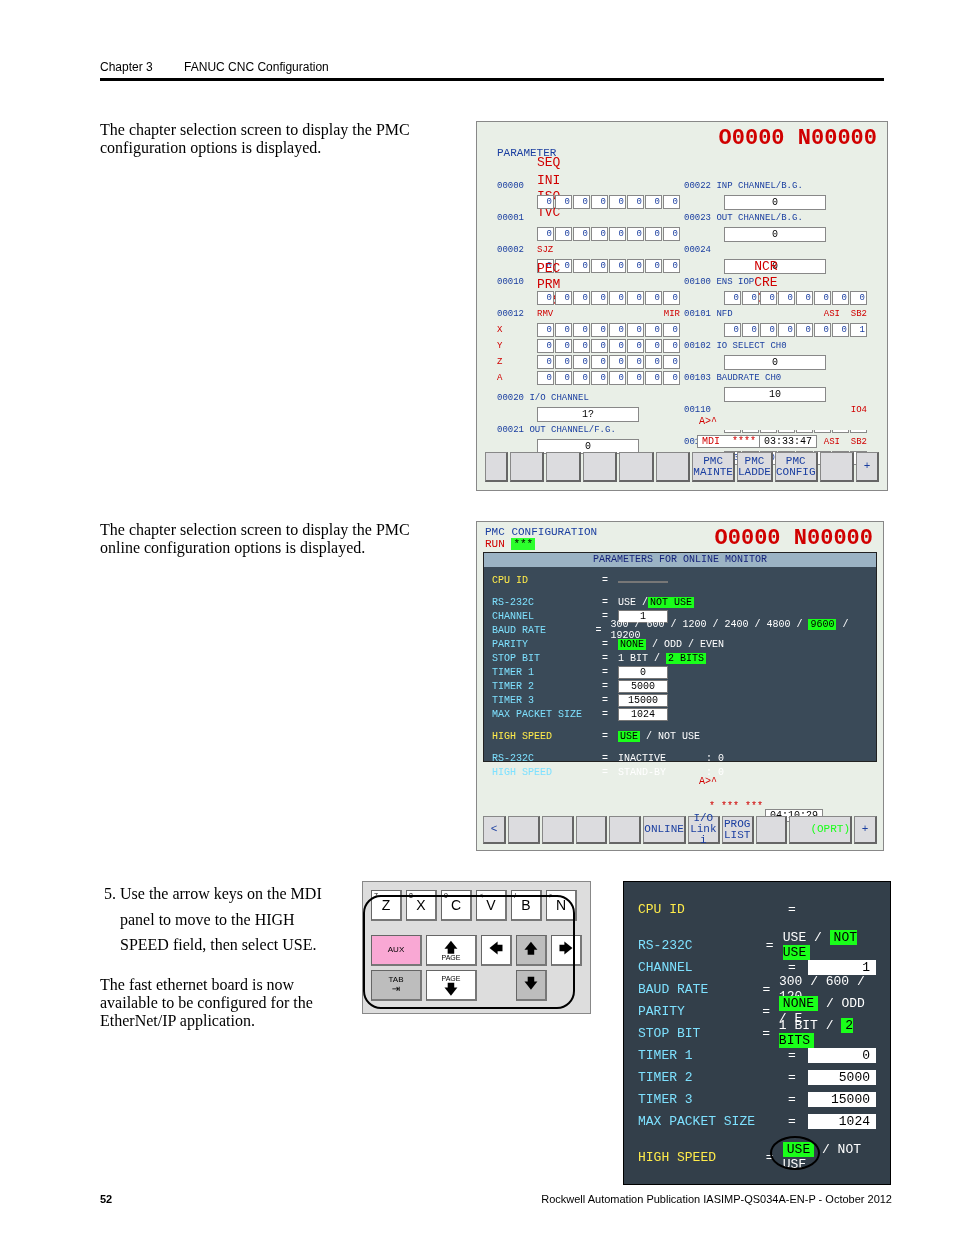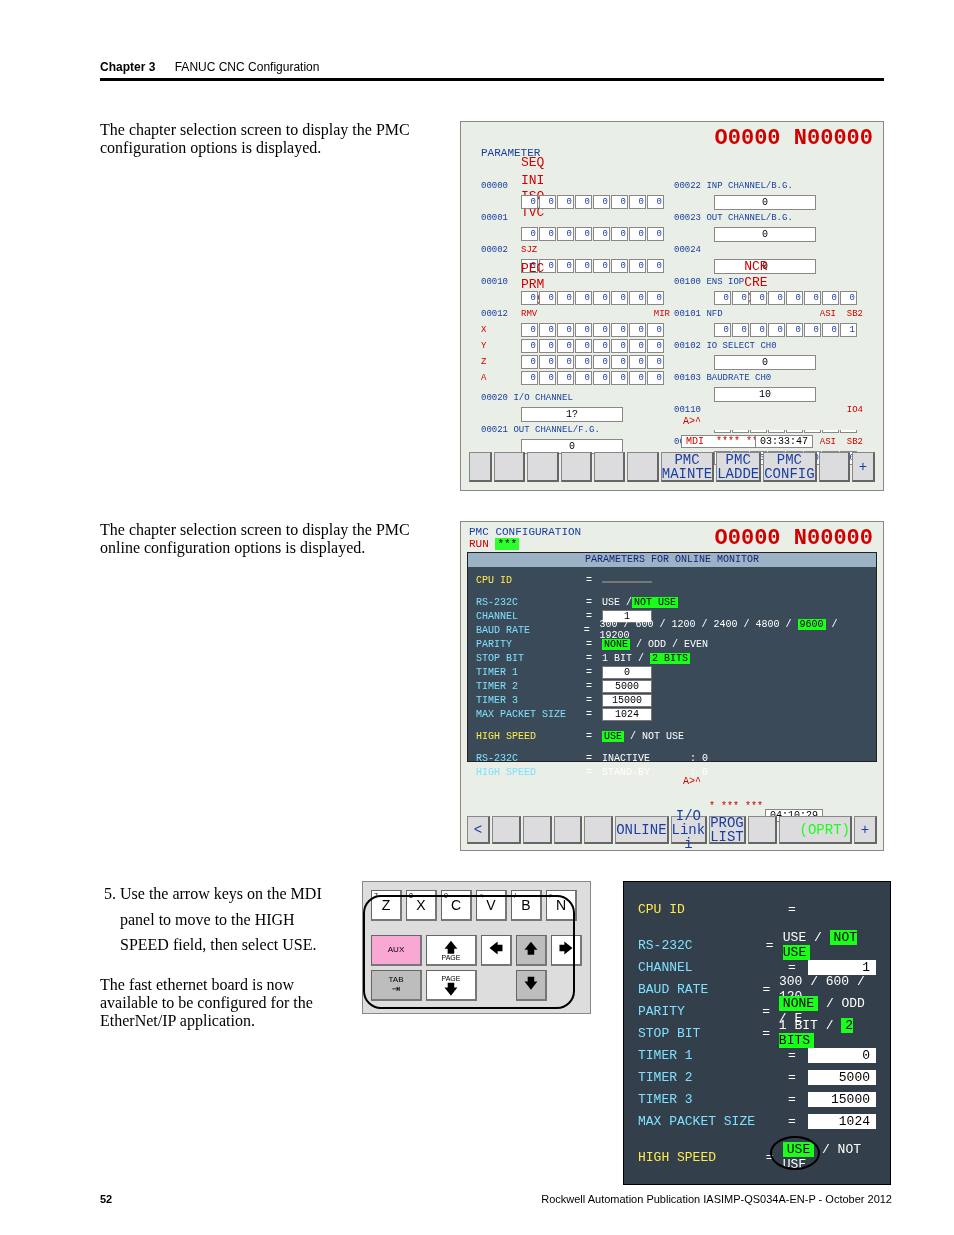--- a/index.html
+++ b/index.html
@@ -1,38 +1,38 @@
 <!DOCTYPE html>
 <html><head>
 <meta charset="utf-8">
 <style>
   body{margin:0;font-family:Garamond,Georgia,serif;font-size:16px;color:#000;background:#fff;}
   .page{width:954px;min-height:1235px;margin:0 auto;box-sizing:border-box;padding:60px 70px 40px 100px;position:relative;}
   .header{font-family:Arial,Helvetica,sans-serif;font-size:12px;border-bottom:3px solid #000;padding-bottom:4px;margin-bottom:40px;}
-  .header b{font-weight:700;margin-right:16px;}
-  .twocol{display:flex;gap:20px;margin-bottom:30px;}
+  .header b{font-weight:400;margin-right:28px;}
+  .twocol{display:flex;gap:36px;margin-bottom:30px;}
   .left{flex:0 0 340px;}
   .right{flex:1;}
   .screenshot{background:#e9efe7;border:1px solid #888;position:relative;box-sizing:border-box;}
   .s1{height:370px;padding:20px;}
   .onum{font-family:'Courier New',monospace;font-weight:700;color:#d00000;font-size:22px;position:absolute;top:4px;right:10px;}
   .plabel{font-family:'Courier New',monospace;color:#1a3ea0;font-size:11px;}
   .paramgrid{display:flex;gap:4px;font-family:'Courier New',monospace;font-size:9px;color:#1a3ea0;margin-top:18px;}
   .pcol{flex:1;}
   .prow{display:flex;align-items:center;height:16px;}
   .plab{width:40px;color:#1a3ea0;}
   .plab2{color:#d00000;}
   .pcells{display:flex;gap:1px;}
   .pcell{width:14px;height:12px;background:#fff;border:1px solid #888;display:flex;align-items:center;justify-content:flex-end;font-size:9px;padding-right:1px;}
   .pbar{height:13px;background:#fff;border:1px solid #888;width:100px;text-align:center;font-size:10px;line-height:13px;color:#000;}
   .collabs{display:flex;gap:1px;font-size:13px;color:#1a3ea0;flex-direction:column;}
   .collabs span{width:16px;text-align:center;}
   .collabs .red{color:#d00000;}
   .softkeys{position:absolute;left:8px;right:8px;bottom:8px;height:30px;display:flex;gap:2px;}
-  .skbtn{flex:1;background:#dcdcdf;border:1px solid #888;border-right:2px solid #666;border-bottom:2px solid #666;font-family:'Courier New',monospace;font-size:14px;color:#1a3ea0;display:flex;align-items:center;justify-content:center;text-align:center;line-height:1;}
+  .skbtn{flex:1;background:#dcdcdf;border:1px solid #888;border-right:2px solid #666;border-bottom:2px solid #666;font-family:'Courier New',monospace;font-size:11px;color:#1a3ea0;display:flex;align-items:center;justify-content:center;text-align:center;line-height:1;}
   .skbtn.small{flex:0 0 20px;}
   .time{position:absolute;bottom:42px;right:70px;font-family:'Courier New',monospace;font-size:10px;background:#fff;border:1px solid #888;padding:0 4px;}
   .mdi{position:absolute;bottom:42px;left:220px;font-family:'Courier New',monospace;font-size:10px;background:#fff;border:1px solid #888;padding:0 4px;color:#000;}
   .mdi span{color:#d00000;}
   .hat{position:absolute;bottom:60px;left:220px;right:8px;height:14px;background:#e9efe7;font-family:'Courier New',monospace;font-size:10px;color:#d00000;padding-left:2px;}
   ol{padding-left:20px;}
   li{margin-bottom:18px;line-height:1.6;}
 
   
   .s2{height:330px;}

